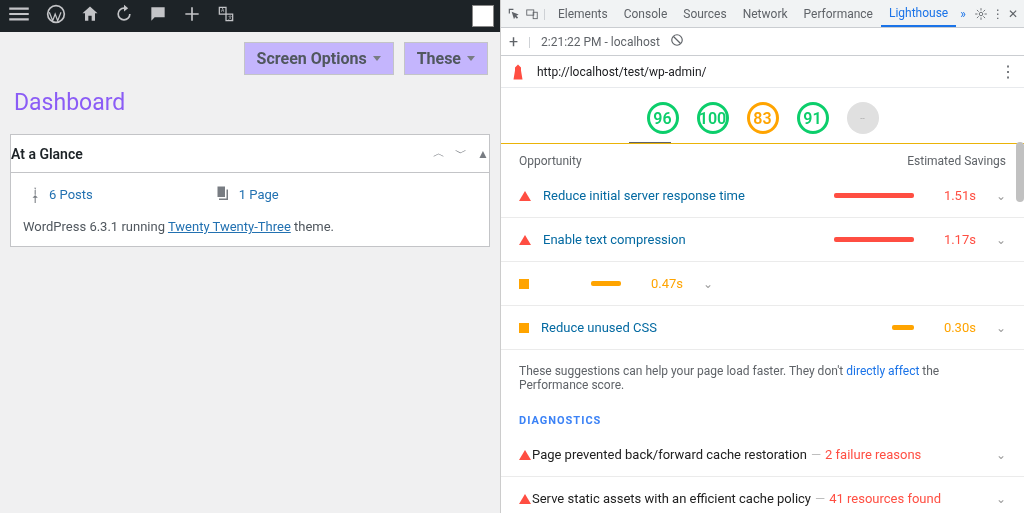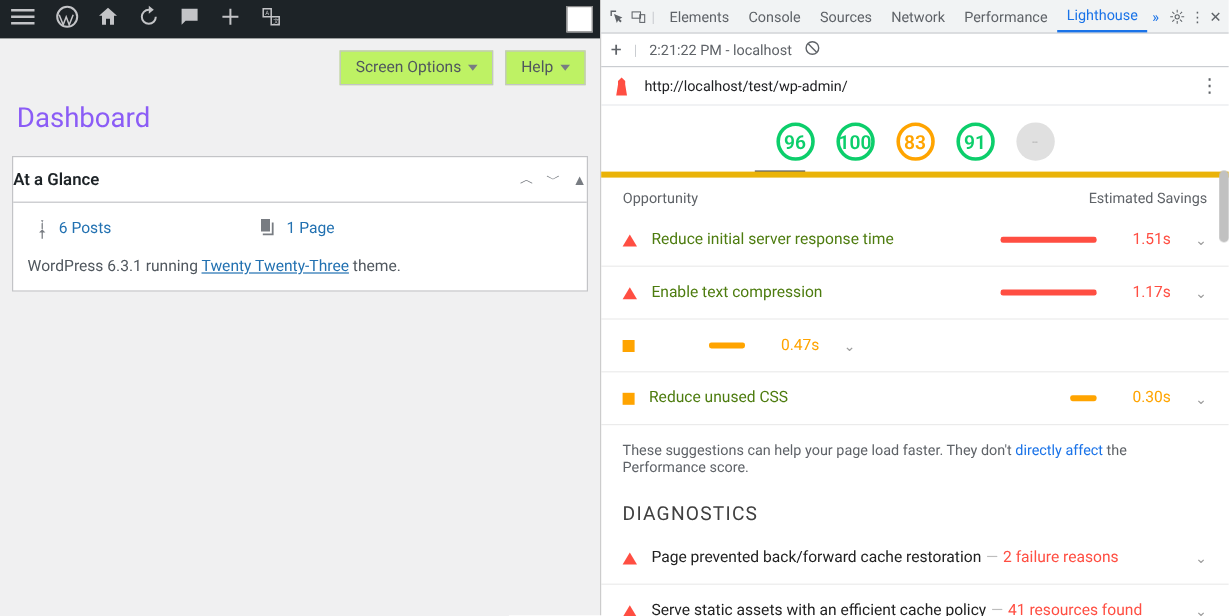--- a/index.html
+++ b/index.html
@@ -4,21 +4,21 @@
 <style>
 * { box-sizing: border-box; margin: 0; padding: 0; font-family: -apple-system, BlinkMacSystemFont, "Segoe UI", Roboto, sans-serif; }
 body { width: 1024px; height: 513px; display: flex; overflow: hidden; }
 .left { width: 500px; background: #f0f0f1; display: flex; flex-direction: column; }
 .adminbar { height: 32px; background: #1d2327; color: #c3c4c7; display: flex; align-items: center; padding: 0 6px; gap: 14px; }
 .adminbar .spacer { flex: 1; }
 .adminbar svg { width: 20px; height: 20px; fill: #c3c4c7; }
 .adminbar .menu-icon svg { width: 26px; height: 26px; }
 .adminbar .avatar { width: 22px; height: 22px; background: #fff; border: 1px solid #888; }
 .topactions { display: flex; justify-content: flex-end; gap: 10px; padding: 10px 12px 0; }
-.topactions .btn { border: 1px solid #c3c4c7; background: #bef264; font-size: 13px; padding: 6px 12px; color: #50575e; display: flex; align-items: center; gap: 6px; cursor: pointer; }
+.topactions .btn { border: 1px solid #c3c4c7; background: #c4b5fd; font-size: 16px; padding: 6px 12px; color: #50575e; display: flex; align-items: center; gap: 6px; cursor: pointer; font-weight: bold; }
 .caret-down { width: 0; height: 0; border-left: 4px solid transparent; border-right: 4px solid transparent; border-top: 5px solid #787c82; }
 .page-title { font-size: 23px; font-weight: 400; color: #8b5cf6; padding: 14px 14px 18px; }
 .card { border: 1px solid #c3c4c7; background: #fff; margin: 0 10px; }
 .card-head { display: flex; align-items: center; padding: 10px 0; border-bottom: 1px solid #c3c4c7; }
 .card-head h2 { font-size: 14px; font-weight: 600; color: #1d2327; flex: 1; }
 .card-head .ico { color: #787c82; font-size: 12px; margin-left: 10px; cursor: pointer; }
 .card-body { padding: 12px; font-size: 13px; color: #50575e; }
 .glance-row { display: flex; gap: 120px; margin-bottom: 16px; }
 .glance-item { display: flex; align-items: center; gap: 8px; color: #2271b1; }
 .glance-item svg { width: 18px; height: 18px; fill: #787c82; }
@@ -38,40 +38,40 @@
 .urlrow { height: 32px; border-bottom: 1px solid #e8eaed; display: flex; align-items: center; padding: 0 8px; gap: 10px; font-size: 12px; }
 .urlrow .lh-icon { width: 18px; height: 18px; }
 .urlrow .url { flex: 1; color: #202124; }
 .urlrow .dots { font-size: 16px; color: #5f6368; }
 .scores { display: flex; justify-content: center; gap: 18px; padding: 14px 0 8px; }
 .score { width: 32px; height: 32px; border-radius: 50%; display: flex; align-items: center; justify-content: center; font-size: 16px; font-weight: 600; }
 .score.green { border: 3px solid #0cce6b; color: #0cce6b; }
 .score.orange { border: 3px solid #ffa400; color: #ffa400; }
 .score.grey { background: #e0e0e0; color: #9e9e9e; font-size: 8px; font-weight: 400; }
 .score-underline { width: 42px; height: 2px; background: #5f6368; margin: 0 auto -1px 128px; }
-.opp-head { display: flex; padding: 10px 18px 6px; font-size: 12px; color: #5f6368; border-top: 5px solid #eab308; }
+.opp-head { display: flex; padding: 10px 18px 6px; font-size: 12px; color: #5f6368; border-top: 1px solid #eab308; }
 .opp-head .l { flex: 1; }
 .lh-body { overflow-y: auto; flex: 1; padding-bottom: 8px; }
 .opp { display: flex; align-items: center; padding: 14px 18px; border-bottom: 1px solid #ebebeb; font-size: 13px; gap: 12px; }
 .opp .mark { width: 10px; height: 10px; flex-shrink: 0; }
 .mark.tri-red { width: 0; height: 0; border-left: 6px solid transparent; border-right: 6px solid transparent; border-bottom: 10px solid #ff4e42; }
 .mark.sq-orange { background: #ffa400; }
-.opp .txt { flex: 1; color: #4d7c0f; }
+.opp .txt { flex: 1; color: #0369a1; }
 .opp .bar { width: 80px; height: 5px; background: transparent; position: relative; margin-right: 8px; }
 .opp .bar .fill { position: absolute; right: 0; top: 0; height: 100%; border-radius: 2px; }
 .opp .bar .fill.red { background: #ff4e42; }
 .opp .bar .fill.orange { background: #ffa400; }
 .opp .num { width: 42px; text-align: right; font-size: 13px; }
 .opp .num.red { color: #ff4e42; }
 .opp .num.orange { color: #ffa400; }
 .opp .chev { color: #9e9e9e; font-size: 12px; margin-left: 8px; }
 .note { font-size: 12px; color: #5f6368; padding: 14px 18px 22px; }
 .note a { color: #1a73e8; }
-.diag-title { font-size: 16px; letter-spacing: 1px; color: #404040; font-weight: 400; padding: 0 18px 6px; }
-.diag { display: flex; align-items: center; padding: 14px 18px; border-bottom: 1px solid #ebebeb; font-size: 13px; gap: 12px; }
+.diag-title { font-size: 11px; letter-spacing: 1px; color: #3b82f6; font-weight: 700; padding: 0 18px 6px; }
+.diag { display: flex; align-items: center; padding: 14px 18px; border-bottom: 1px solid #ebebeb; font-size: 13px; gap: 1px; }
 .diag .mark { width: 10px; height: 10px; flex-shrink: 0; }
 .diag .txt { flex: 1; color: #212121; }
 .diag .meta { color: #9e9e9e; }
 .diag .meta.red { color: #ff4e42; }
 .diag .dash { color: #bdbdbd; margin: 0 4px; }
 .diag .chev { color: #9e9e9e; font-size: 12px; }
 .sbar { position: absolute; right: 0; top: 142px; width: 8px; height: 60px; background: #c1c1c1; border-radius: 4px; }
 .right { position: relative; }
 </style>
 </head>
@@ -105,21 +105,21 @@
         </svg></span>
     <span class="spacer"></span>
     <span class="avatar"></span>
   </div>
   <div class="topactions">
     <div class="btn">
         <span>Screen Options</span>
         <span class="caret-down"></span>
       </div>
     <div class="btn">
-        <span>Help</span>
+        <span>These</span>
         <span class="caret-down"></span>
       </div>
   </div>
   <h1 class="page-title">Dashboard</h1>
   <div class="card">
     <div class="card-head">
       <h2>At a Glance</h2>
       <span class="ico">︿</span>
       <span class="ico">﹀</span>
       <span class="ico">▲</span>

